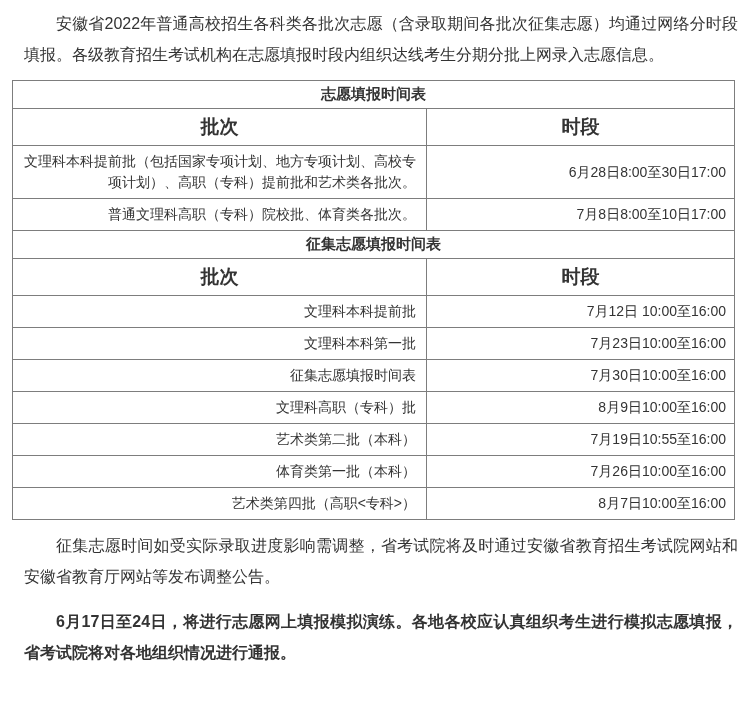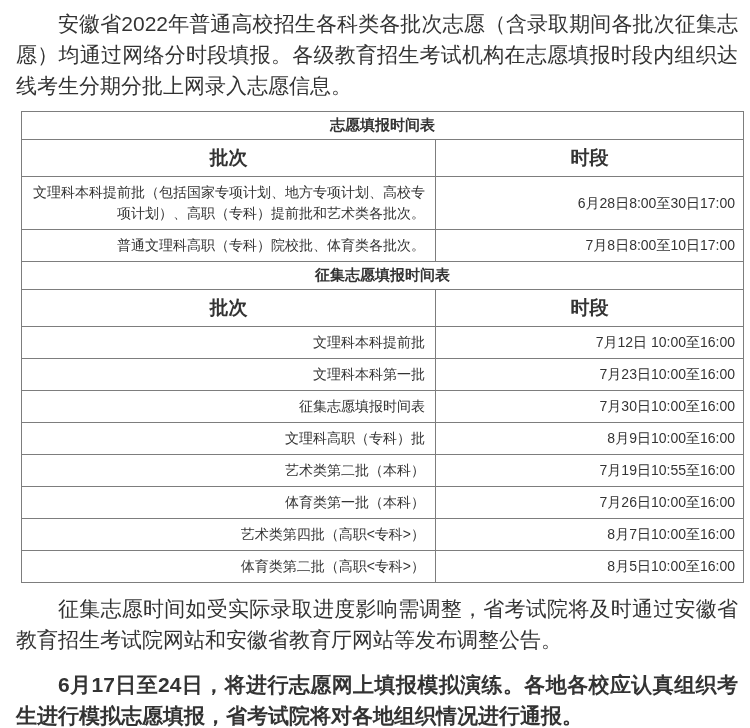--- a/index.html
+++ b/index.html
@@ -11,41 +11,41 @@
     width: 750px;
     height: 728px;
     overflow: hidden;
     font-family: "Liberation Sans", "DejaVu Sans", sans-serif;
     color: #333333;
   }
   .page {
     padding: 2px 12px 0 12px;
   }
   .para {
-    font-size: 21px;
+    font-size: 16px;
     line-height: 31px;
     text-indent: 2em;
-    margin: 6px 0 10px 4px;
+    margin: 6px 0 10px 12px;
     color: #333333;
     text-align: justify;
   }
   .para.bold {
     font-weight: bold;
     margin-top: 14px;
   }
   .para.note {
     margin-top: 10px;
   }
   table.schedule {
     width: 722px;
     border-collapse: collapse;
     table-layout: fixed;
     font-size: 14px;
     color: #333333;
-    margin: 9px;
+    margin: 0;
   }
   table.schedule td, table.schedule th {
     border: 1px solid #7d7d7d;
     background: #ffffff;
     font-weight: normal;
   }
   tr.caption-row td {
     text-align: center;
     font-weight: bold;
     font-size: 15px;
@@ -134,24 +134,20 @@
           <td class="cell-time">7月19日10:55至16:00</td>
         </tr>
         <tr class="data-row">
           <td class="cell-batch">体育类第一批（本科）</td>
           <td class="cell-time">7月26日10:00至16:00</td>
         </tr>
         <tr class="data-row">
           <td class="cell-batch">艺术类第四批（高职&lt;专科&gt;）</td>
           <td class="cell-time">8月7日10:00至16:00</td>
         </tr>
-        <tr class="data-row">
-          <td class="cell-batch">体育类第二批（高职&lt;专科&gt;）</td>
-          <td class="cell-time">8月5日10:00至16:00</td>
-        </tr>
     </tbody>
   </table>
 
   <p class="para note">征集志愿时间如受实际录取进度影响需调整，省考试院将及时通过安徽省教育招生考试院网站和安徽省教育厅网站等发布调整公告。</p>
 
   <p class="para bold">6月17日至24日，将进行志愿网上填报模拟演练。各地各校应认真组织考生进行模拟志愿填报，省考试院将对各地组织情况进行通报。</p>
 
 </div>
 
 </body></html>

